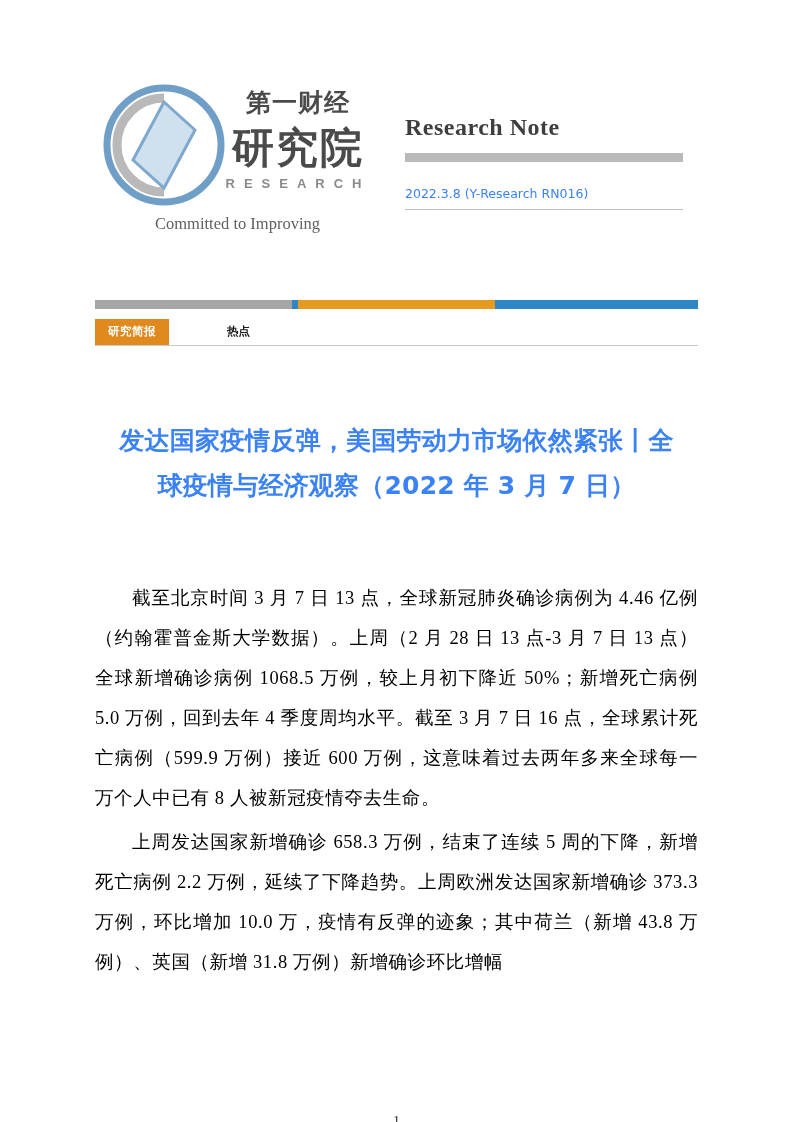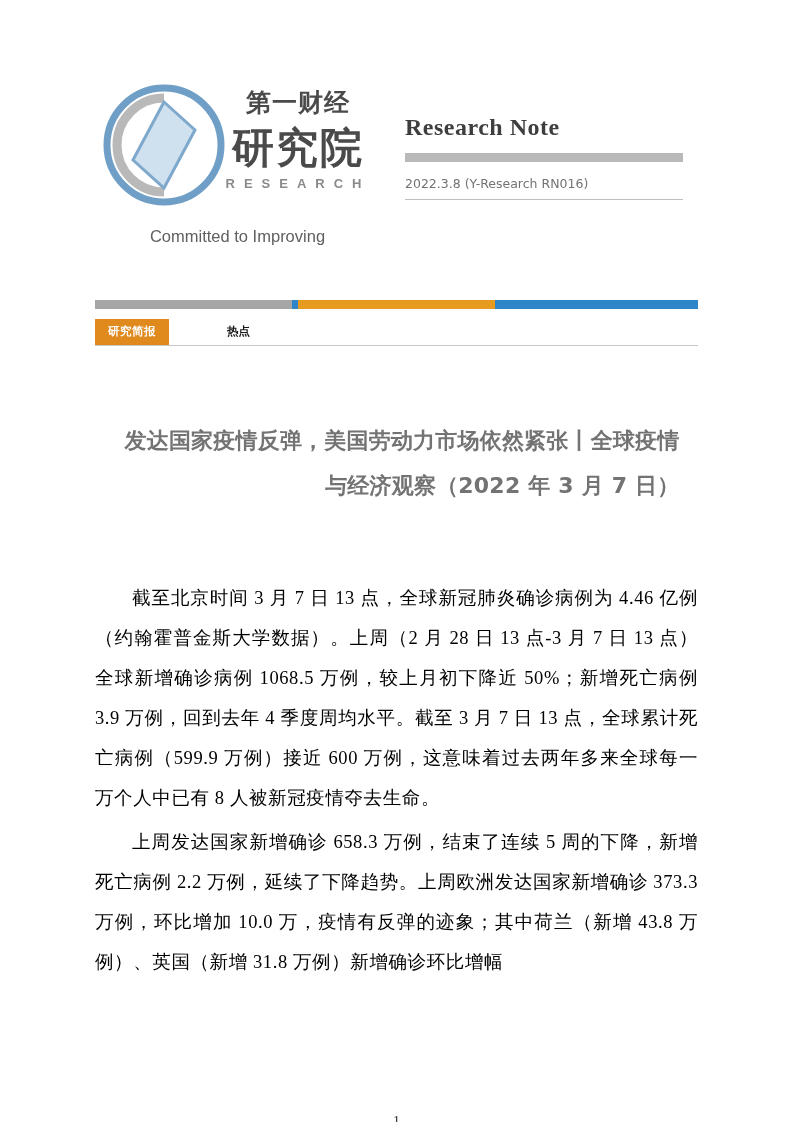--- a/index.html
+++ b/index.html
@@ -81,25 +81,24 @@
     font-family: "Liberation Sans", sans-serif;
     font-size: 13px;
     font-weight: 700;
     color: #8a8a8a;
     letter-spacing: 9px;
     margin-top: 4px;
   }
 
   .tagline {
     text-align: center;
-    font-family: Liberation Sans, sans-serif;
+    font-family: Liberation Serif, serif;
     font-size: 16.5px;
     color: #5f5f5f;
     line-height: 22px;
-    margin-top: 12px;
     width: 285px;
   }
 
   .title-block {
     margin-left: 25px;
     margin-top: 36px;
     width: 280px;
   }
 
   .rn-title {
@@ -111,24 +110,24 @@
   }
 
   .rn-bar {
     margin-top: 12px;
     height: 9px;
     background: #b9b9b9;
     width: 278px;
   }
 
   .rn-date {
-    margin-top: 14px;
+    margin-top: 24px;
     font-family: "DejaVu Sans", "Liberation Sans", sans-serif;
     font-size: 12.5px;
-    color: #737373;
+    color: #3b82f6;
   }
 
   .rn-underline {
     margin-top: 8px;
     height: 1px;
     background: #bfbfbf;
     width: 278px;
   }
 
   
@@ -167,26 +166,26 @@
     font-size: 11.5px;
     font-weight: 700;
     padding: 5px 12px 6px;
     margin-left: 46px;
   }
 
   
   .doc-title {
     margin: 72px auto 0;
     width: 566px;
-    text-align: right;
-    font-family: "DejaVu Sans", "Liberation Sans", sans-serif;
-    font-weight: 700;
-    font-size: 22px;
+    text-align: center;
+    font-family: "DejaVu Sans", "Liberation Sans", sans-serif;
+    font-weight: 700;
+    font-size: 25px;
     line-height: 45px;
-    color: #737373;
+    color: #3b82f6;
     letter-spacing: 0.2px;
   }
 
   .body-text {
     margin-top: 70px;
     width: 603px;
   }
 
   .para {
     font-family: "Liberation Serif", "DejaVu Serif", serif;
@@ -253,19 +252,19 @@
   </div>
 
   <div class="tabs">
     <div class="tab-primary">研究简报</div>
     <div class="tab-secondary">热点</div>
   </div>
 
   <div class="doc-title">发达国家疫情反弹，美国劳动力市场依然紧张丨全球疫情与经济观察（2022 年 3 月 7 日）</div>
 
   <div class="body-text">
-    <p class="para">截至北京时间 3 月 7 日 13 点，全球新冠肺炎确诊病例为 4.46 亿例（约翰霍普金斯大学数据）。上周（2 月 28 日 13 点-3 月 7 日 13 点）全球新增确诊病例 1068.5 万例，较上月初下降近 50%；新增死亡病例 3.9 万例，回到去年 4 季度周均水平。截至 3 月 7 日 13 点，全球累计死亡病例（599.9 万例）接近 600 万例，这意味着过去两年多来全球每一万个人中已有 8 人被新冠疫情夺去生命。</p>
+    <p class="para">截至北京时间 3 月 7 日 13 点，全球新冠肺炎确诊病例为 4.46 亿例（约翰霍普金斯大学数据）。上周（2 月 28 日 13 点-3 月 7 日 13 点）全球新增确诊病例 1068.5 万例，较上月初下降近 50%；新增死亡病例 5.0 万例，回到去年 4 季度周均水平。截至 3 月 7 日 16 点，全球累计死亡病例（599.9 万例）接近 600 万例，这意味着过去两年多来全球每一万个人中已有 8 人被新冠疫情夺去生命。</p>
     <p class="para">上周发达国家新增确诊 658.3 万例，结束了连续 5 周的下降，新增死亡病例 2.2 万例，延续了下降趋势。上周欧洲发达国家新增确诊 373.3 万例，环比增加 10.0 万，疫情有反弹的迹象；其中荷兰（新增 43.8 万例）、英国（新增 31.8 万例）新增确诊环比增幅</p>
   </div>
 
   <div class="page-number">1</div>
 
 </div>
 
 </body></html>

